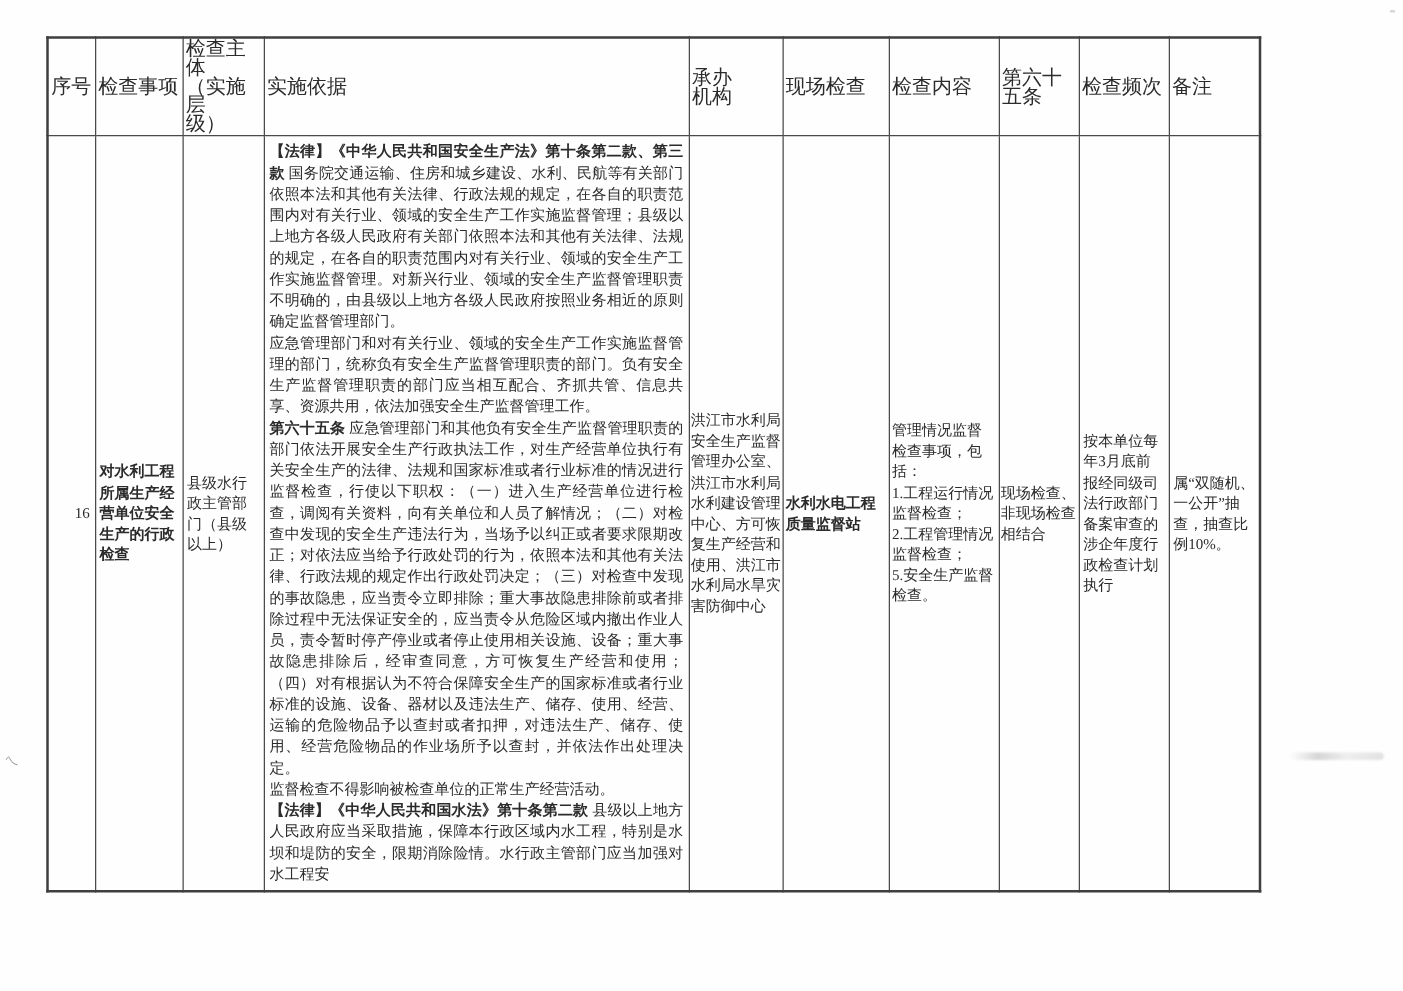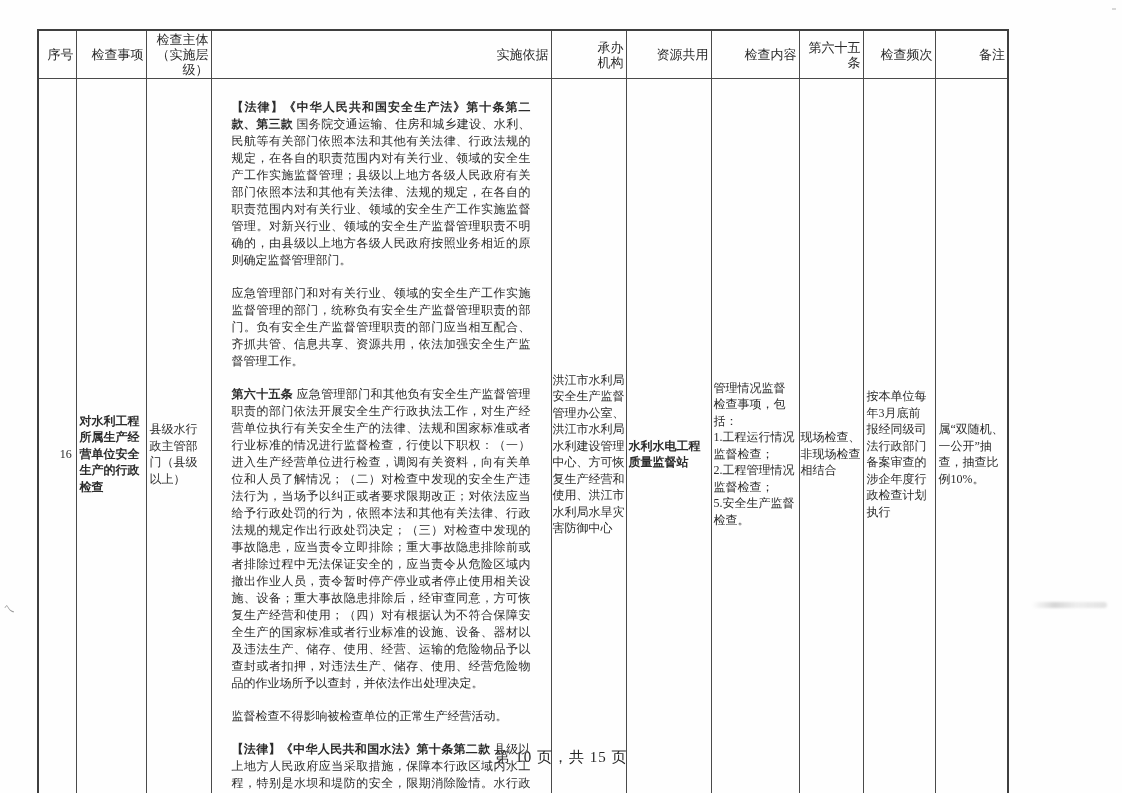--- a/index.html
+++ b/index.html
@@ -15,33 +15,33 @@
     border-collapse:collapse;table-layout:fixed;
     background:transparent;
   }
   table.doc th, table.doc td{
     border:1px solid #4a4a4a;
     vertical-align:middle;
     overflow:hidden;
   }
   table.doc{border:2px solid #3f3f3f;}
   th{
-    font-weight:normal;font-size:13px;line-height:15px;
-    text-align:right;height:42px;padding:1px 2px;
+    font-weight:normal;font-size:16px;line-height:15px;
+    text-align:left;height:42px;padding:1px 2px;
     white-space:pre-line;
   }
   td{font-size:12px;line-height:16.5px;padding:3px;}
   tr.body-row{height:538px;}
   td.c-xuhao{text-align:center;padding-left:20px;}
   td.c-shixiang{padding:3px 3px;font-weight:bold;}
   td.c-yiju{
     font-size:12px;line-height:17px;text-align:justify;
     padding:4px 4px;vertical-align:middle;
   }
-  td.c-yiju .para{margin:16px;}
+  td.c-yiju .para{margin:0;}
   td.c-yiju b{font-weight:bold;}
   td.c-jigou{padding:2px 1px;}
   td.c-duixiang{font-weight:bold;padding:2px 2px;}
   td.c-neirong{padding:2px 2px;}
   td.c-fangshi{padding:2px 1px;}
   td.c-pinci{padding:2px 3px;}
   td.c-beizhu{padding:2px 3px;text-align:left;margin-top:12px;}
   .footer{
     position:absolute;left:0;top:748px;width:100%;
     text-align:center;font-size:15px;letter-spacing:1px;color:#262626;
@@ -81,21 +81,21 @@
     <tbody>
         <tr class="header-row">
       <th>序号</th>
       <th>检查事项</th>
       <th>检查主体
 （实施层
 级）</th>
       <th>实施依据</th>
       <th>承办
 机构</th>
-      <th>资源共用</th>
+      <th>现场检查</th>
       <th>检查内容</th>
       <th>第六十五条</th>
       <th>检查频次</th>
       <th>备注</th>
     </tr>
     <tr class="body-row">
       <td class="c-xuhao">16</td>
       <td class="c-shixiang">对水利工程所属生产经营单位安全生产的行政检查</td>
       <td class="c-zhuti">县级水行政主管部门（县级以上）</td>
       <td class="c-yiju">
@@ -115,19 +115,18 @@
               <div>5.安全生产监督检查。</div>
             </div>
       </td>
       <td class="c-fangshi">现场检查、非现场检查相结合</td>
       <td class="c-pinci">按本单位每年3月底前报经同级司法行政部门备案审查的涉企年度行政检查计划执行</td>
       <td class="c-beizhu">属“双随机、一公开”抽查，抽查比例10%。</td>
     </tr>
   </tbody>
     </table>
 
-  <div class="footer">第 10 页，共 15 页</div>
 
   <span class="artifact-left">乀</span>
   <div class="artifact-br"></div>
   <div class="artifact-tr"></div>
 
 </div>
 
 </body></html>

